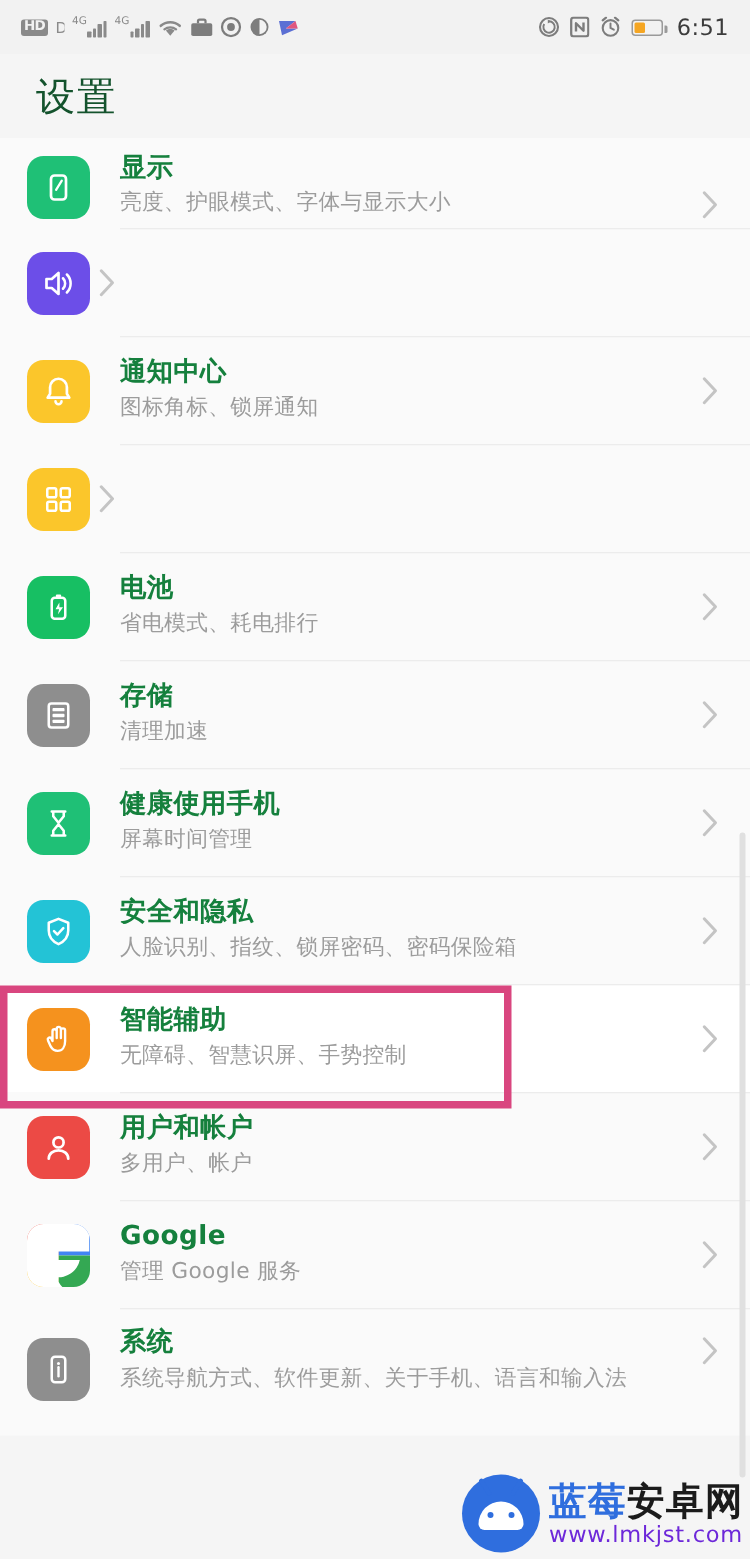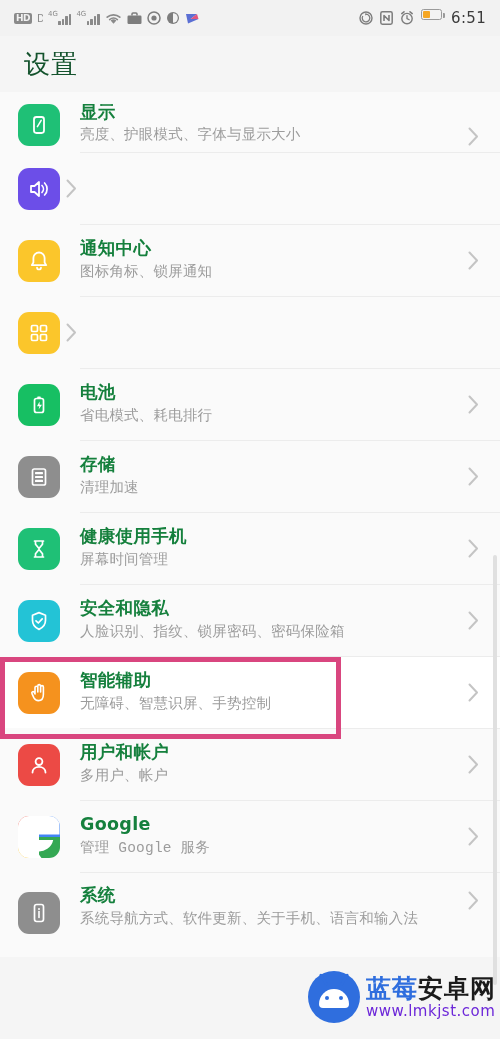--- a/index.html
+++ b/index.html
@@ -12,21 +12,21 @@
   #screen { position:relative; width:500px; height:1039px; background:#f5f5f5; }
 
   
   .statusbar{
     position:relative; height:36px; width:100%;
     background:#f2f2f2;
     display:flex; align-items:center; justify-content:space-between;
     padding:0 14px;
   }
   .sb-left{ display:flex; align-items:center; gap:5px; }
-  .sb-right{ display:flex; gap:7px; }
+  .sb-right{ display:flex; align-items:center; gap:7px; }
   .hd-badge{
     background:#8a8a8a; color:#f2f2f2; font-size:9px; font-weight:bold;
     border-radius:2px; padding:1px 2px; line-height:1; letter-spacing:-0.5px;
   }
   .sb-ico{ color:#7d7d7d; display:inline-flex; align-items:center; }
   .sig{ position:relative; display:inline-flex; align-items:flex-end; height:14px; gap:1px; }
   .sig i{ display:block; width:2.5px; background:#8a8a8a; border-radius:0.5px; }
   .sig i:nth-child(1){height:4px}
   .sig i:nth-child(2){height:6.5px}
   .sig i:nth-child(3){height:9px}
@@ -55,21 +55,21 @@
   .list{ position:relative; background:#fafafa; }
   .row{
     position:relative; display:flex; align-items:center;
     height:71px; padding:0 16px 0 18px; background:#fafafa;
   }
   .row.clip-top{ height:60px; align-items:flex-end; padding-bottom:6px; }
   .row .icon{ width:42px; height:42px; border-radius:11px; flex:0 0 42px;
               display:flex; align-items:center; justify-content:center; }
   .row .txt{ flex:1; margin-left:20px; min-width:0; }
   .row .t1{ font-size:17.5px; color:#15803d; font-weight:bold; line-height:1.25; letter-spacing:0.3px;}
-  .row .t2{ font-size:14.5px; color:#9c9c9c; line-height:1.35; margin-top:3px; letter-spacing:0.2px;font-family:Liberation Mono, monospace;}
+  .row .t2{ font-size:14.5px; color:#9c9c9c; line-height:1.35; margin-top:3px; letter-spacing:0.2px;}
   .chev{ width:22px; flex:0 0 22px; display:flex; align-items:center; justify-content:center; color:#bdbdbd;}
   .chev svg{ display:block; }
   .divider{ height:1px; background:#ececec; margin-left:80px; }
 
   .row.tall{ height:84px; align-items:flex-start; padding-top:12px; }
   .row.tall .icon{ margin-top:7px; }
 
   
   .hl-wrap{ position:relative; }
   .hl-box{
@@ -79,21 +79,21 @@
   .hl-wrap .row{ background:#ffffff; }
 
   
   .scroll-track{
     position:absolute; right:3px; top:555px; width:4px; height:430px;
     background:#e0e0e0; border-radius:2px; z-index:6;
   }
 
   
   .watermark{
-    position:absolute; right:4px; bottom:16px; display:flex; align-items:center; gap:6px; z-index:20;
+    position:absolute; right:4px; bottom:4px; display:flex; align-items:center; gap:6px; z-index:20;
   }
   .wm-logo{
     width:52px; height:52px; border-radius:50%; background:#2f6ede;
     position:relative; flex:0 0 52px;
   }
   .wm-logo .head{
     position:absolute; left:50%; top:50%; transform:translate(-50%,-42%);
     width:30px; height:19px; background:#fff; border-radius:15px 15px 4px 4px;
   }
   .wm-logo .head:before,.wm-logo .head:after{

